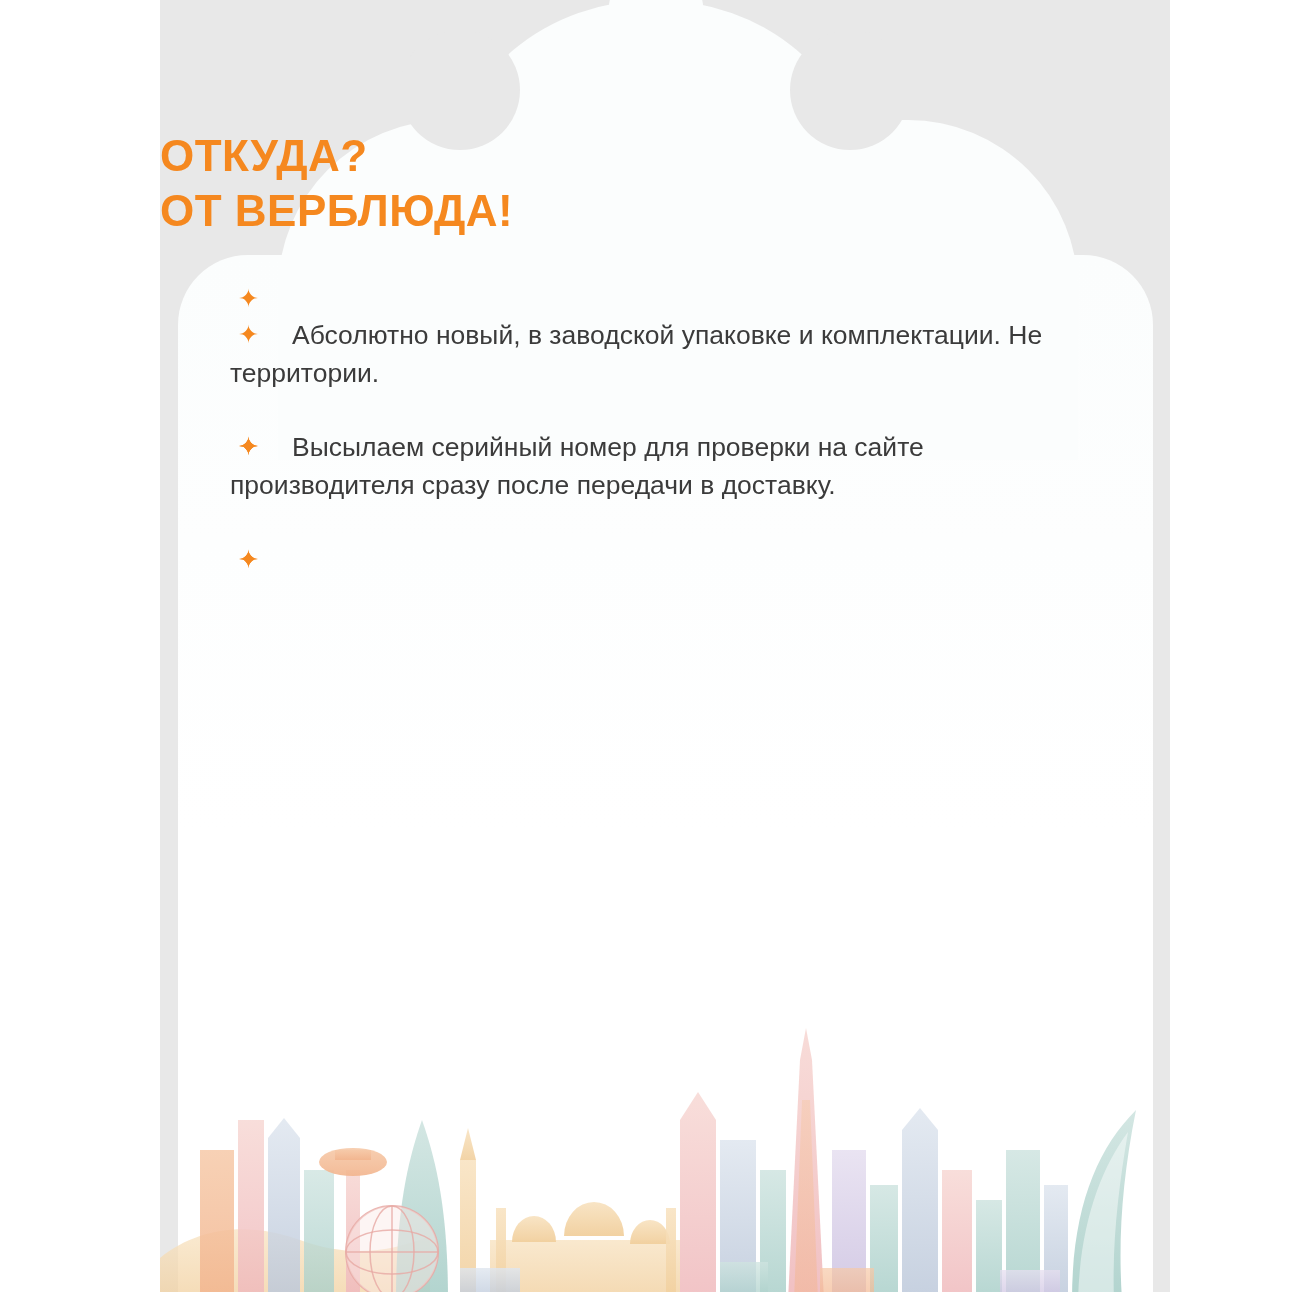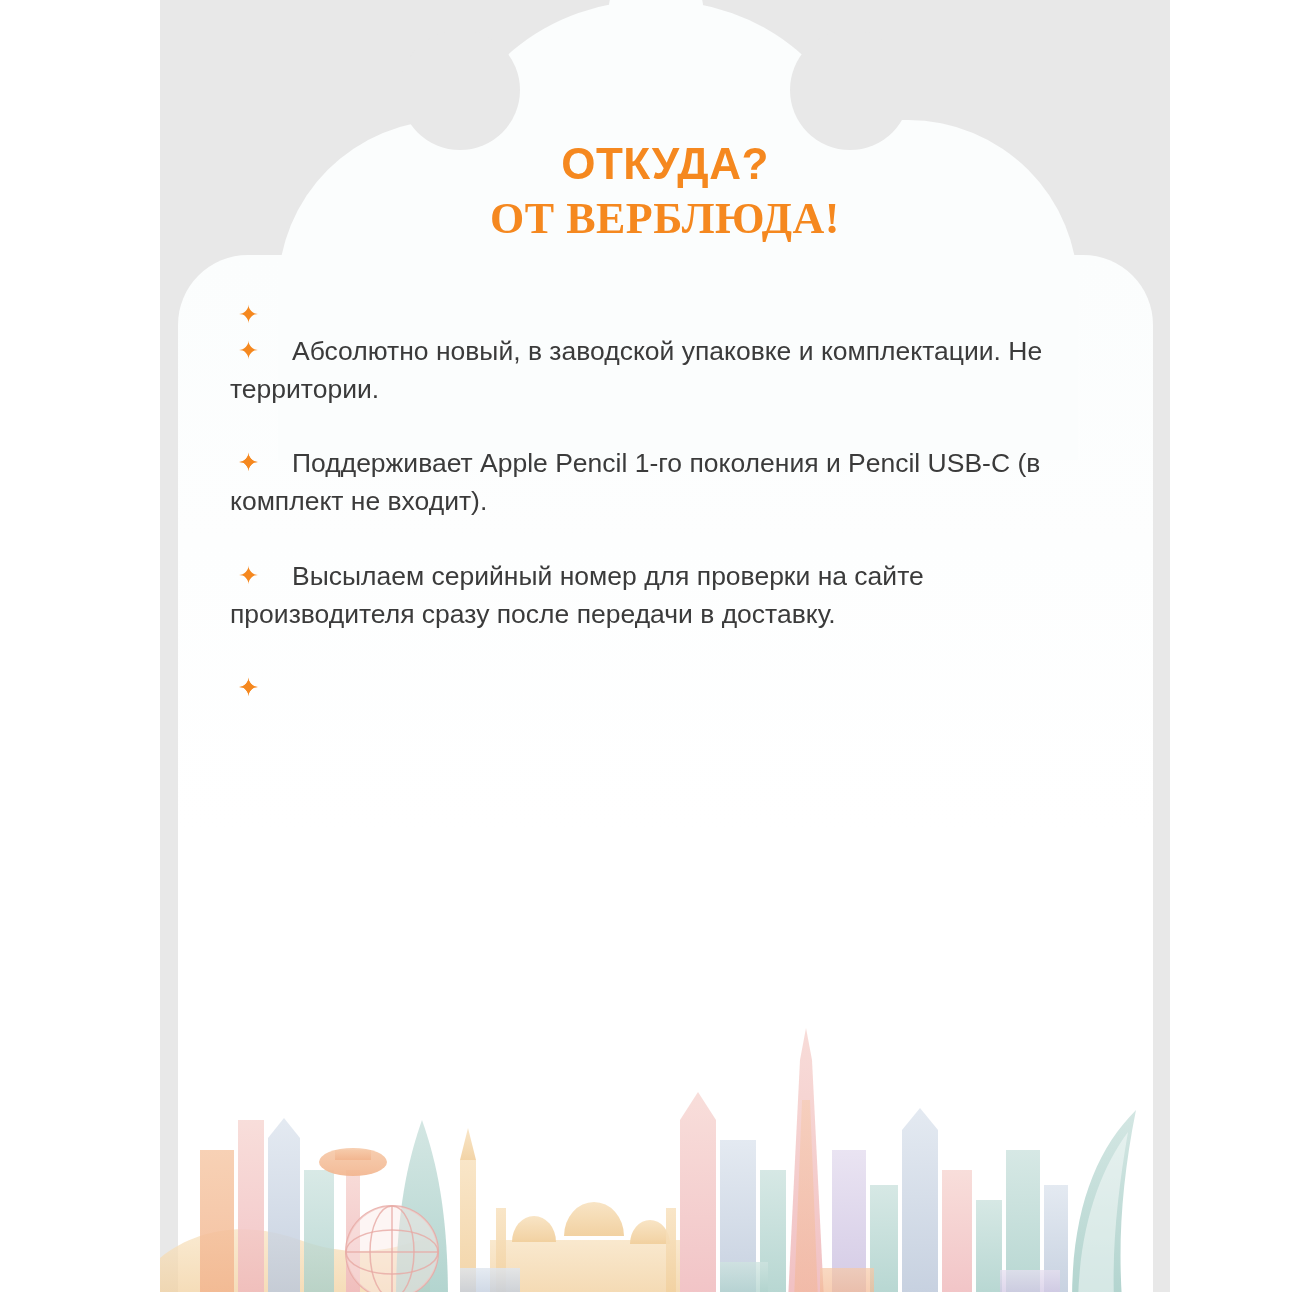--- a/index.html
+++ b/index.html
@@ -102,31 +102,30 @@
   .content {
     position: absolute;
     z-index: 20;
     left: 160px;
     top: 0;
     width: 1010px;
     height: 1300px;
   }
 
   .title {
-    margin: 8px;
+    margin: 0;
     padding-top: 128px;
-    text-align: center;
     color: #f5881f;
     font-family: "Liberation Sans", sans-serif;
     font-weight: bold;
     font-size: 44px;
     letter-spacing: 0.5px;
     line-height: 1.25;
   }
-  .title .line2 { display: block; font-family: Liberation Serif, serif; }
+  .title .line2 { display: block; }
 
   .bullets {
     margin: 0;
     padding: 42px 70px 0 70px;
     list-style: none;
   }
   .bullet {
     position: relative;
     margin-bottom: 36px;
     color: #3b3b3b;
@@ -191,21 +190,20 @@
       </li>
       <li class="bullet">
         <span class="star">✦</span>
         <span>Абсолютно новый, в заводской упаковке и комплектации. Не территории.</span>
       </li>
       <li class="bullet">
         <span class="star">✦</span>
       </li>
       <li class="bullet">
         <span class="star">✦</span>
-        <span>Поддерживает Apple Pencil 1-го поколения и Pencil USB-C (в комплект не входит).</span>
       </li>
       <li class="bullet">
         <span class="star">✦</span>
         <span>Высылаем серийный номер для проверки на сайте производителя сразу после передачи в доставку.</span>
       </li>
       <li class="bullet">
         <span class="star">✦</span>
       </li>
       <li class="bullet">
         <span class="star">✦</span>

